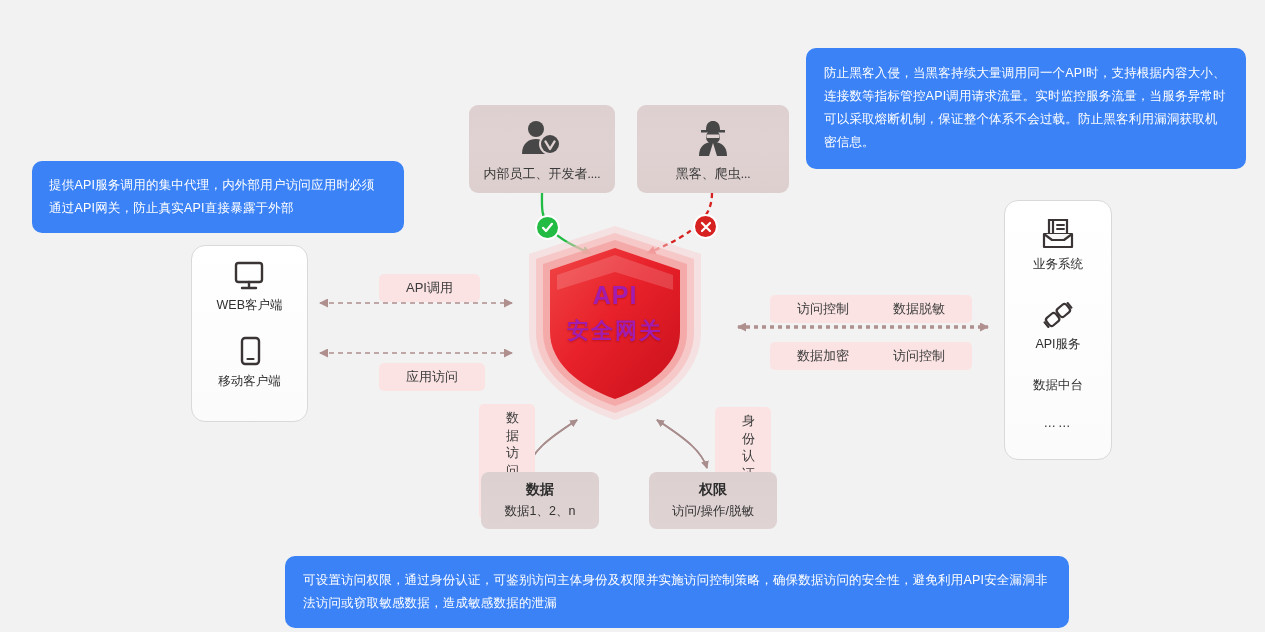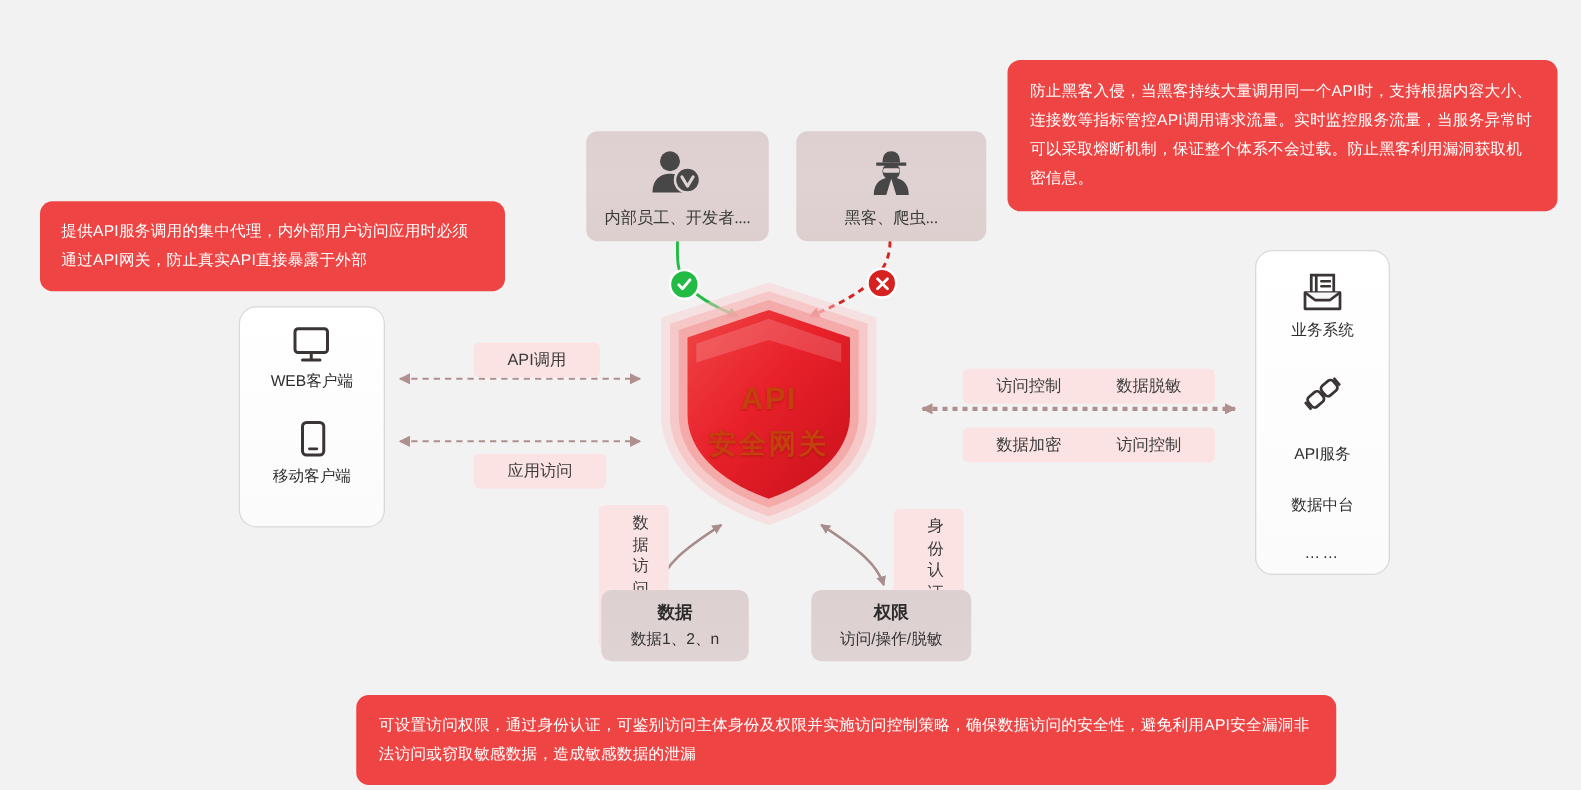--- a/index.html
+++ b/index.html
@@ -14,21 +14,21 @@
     position: relative;
     width: 1265px;
     height: 632px;
     background: #f2f2f2;
     overflow: hidden;
   }
 
   
   .callout {
     position: absolute;
-    background: #ef4444;
+    background: #3b82f6;
     color: #ffffff;
     border-radius: 10px;
     box-sizing: border-box;
     font-size: 12.5px;
     line-height: 1.85;
     letter-spacing: .2px;
   }
   #callout-left  { left: 32px;  top: 161px; width: 372px; padding: 13px 17px; }
   #callout-right { left: 806px; top: 48px;  width: 440px; padding: 14px 18px; }
   #callout-bottom{ left: 285px; top: 556px; width: 784px; padding: 13px 18px; }
@@ -96,25 +96,24 @@
     top: 224px;
     width: 182px;
     height: 200px;
   }
   #shield-wrap svg { display: block; }
   #shield-text {
     position: absolute;
     left: 0; right: 0;
     top: 57px;
     text-align: center;
-    color: #c2410c;
+    color: #a21caf;
     font-weight: bold;
     text-shadow: 0 1px 2px rgba(120,0,0,.35);
     pointer-events: none;
-    margin-top: 24px;
   }
   #shield-text .l1 { font-size: 25px; letter-spacing: 1px; display: block; }
   #shield-text .l2 { font-size: 22px; letter-spacing: 2px; display: block; margin-top: 6px; }
 
   
   .tag {
     position: absolute;
     background: #fbe3e3;
     color: #3b3b3b;
     font-size: 13px;
@@ -303,21 +302,21 @@
       <svg class="panel-ico" width="36" height="34" viewBox="0 0 36 34">
         <path d="M9 3 L27 3 L27 18 L9 18 Z" fill="none" stroke="#3a3434" stroke-width="2.2"></path>
         <path d="M13 3 L13 18" stroke="#3a3434" stroke-width="2.2"></path>
         <path d="M17 8 L24 8 M17 12 L24 12" stroke="#3a3434" stroke-width="1.9" stroke-linecap="round"></path>
         <path d="M4 17 L32 17 L32 30 L4 30 Z" fill="none" stroke="#3a3434" stroke-width="2.2" stroke-linejoin="round"></path>
         <path d="M4 17 L12 23 L24 23 L32 17" fill="#f7f7f7" stroke="#3a3434" stroke-width="2.2" stroke-linejoin="round"></path>
       </svg>
       <div class="panel-label">业务系统</div>
     </div>
 
-    <div class="panel-item" style="margin-top:26px;gap:19px;">
+    <div class="panel-item" style="margin-top:26px;">
       <svg class="panel-ico" width="36" height="32" viewBox="0 0 36 32">
         <g transform="rotate(-40 18 16)">
           <rect x="5" y="11" width="12" height="10" rx="3" fill="none" stroke="#3a3434" stroke-width="2.2"></rect>
           <rect x="19" y="11" width="12" height="10" rx="3" fill="none" stroke="#3a3434" stroke-width="2.2"></rect>
           <path d="M17 16 L19 16" stroke="#3a3434" stroke-width="2.2"></path>
           <path d="M3 13 L3 19 M33 13 L33 19" stroke="#3a3434" stroke-width="2.2" stroke-linecap="round"></path>
         </g>
       </svg>
       <div class="panel-label">API服务</div>
     </div>

